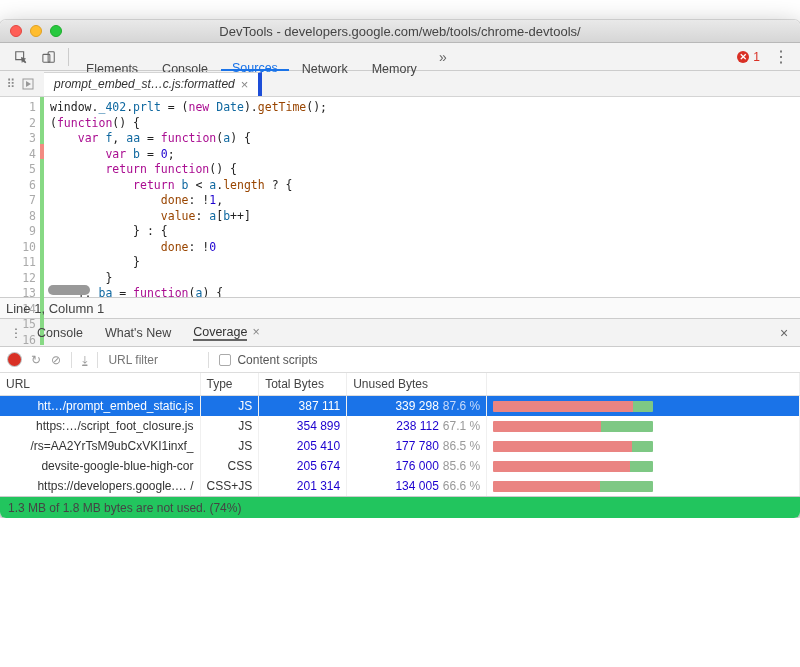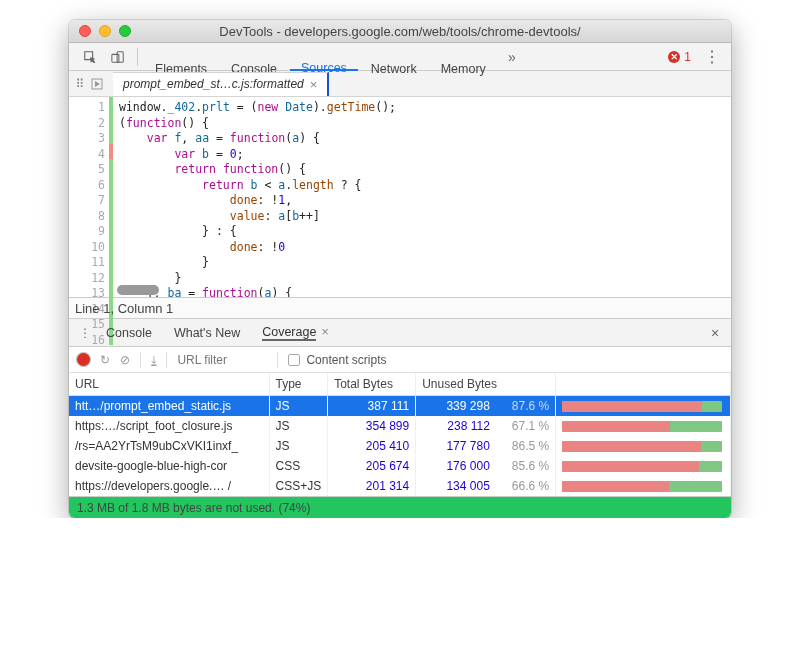--- a/index.html
+++ b/index.html
@@ -6,21 +6,21 @@
   body {
     font-family: -apple-system, BlinkMacSystemFont, "Segoe UI", Helvetica, Arial, sans-serif;
     background: #fff;
     display: flex;
     justify-content: center;
     padding-top: 20px;
     font-size: 12px;
     color: #333;
   }
   .window {
-    width: 662px;
+    width: 800px;
     border-radius: 6px;
     overflow: hidden;
     box-shadow: 0 8px 28px rgba(0,0,0,0.35), 0 0 0 1px rgba(0,0,0,0.12);
     background: #fff;
   }
   
   .titlebar {
     background: linear-gradient(#e9e9e9, #d6d6d6);
     height: 23px;
     display: flex;
@@ -64,21 +64,21 @@
   .subbar {
     display:flex; align-items:center; height:26px;
     background:#f3f3f3; border-bottom:1px solid #d4d4d4;
   }
   .subbar .box {
     width:22px; text-align:center; color:#888;
   }
   .filetab {
     background:#fff; height:24px; padding:0 10px;
     display:flex; align-items:center; gap:6px;
-    border-right:2px solid #1d4ed8; font-size:12px; font-style:italic; color:#333;
+    border-right:4px solid #1d4ed8; font-size:12px; font-style:italic; color:#333;
     border-top:1px solid #d4d4d4;
   }
   .filetab .close { font-style:normal; color:#888; font-size:13px; }
   
   .codewrap { display:flex; height:200px; background:#fff; font-family:Menlo,Consolas,monospace; font-size:11.5px; }
   .gutter { width:40px; text-align:right; color:#aaa; padding:3px 4px 3px 0; line-height:15.5px; user-select:none; background:#fff; }
   .covstrip { width:4px; }
   .covcell { height:15.5px; }
   .green { background:#87d984; }
   .red { background:#f28b82; }
@@ -125,26 +125,26 @@
   
   table.cov {
     width:100%; border-collapse:collapse; font-size:12px;
   }
   table.cov th {
     text-align:left; font-weight:normal; color:#444; background:#fff;
     border-bottom:1px solid #ddd; border-right:1px solid #eee;
     padding:4px 6px; height:22px;
   }
   table.cov td {
-    padding:3px 6px; border-right:1px solid #f0f0f0; height:20px; white-space:nowrap;
+    padding:3px 6px; border-right:1px solid #f0f0f0; height:20px; white-space:nowrap;text-align:right;
   }
   table.cov tr.sel td { background:#1a73e8; color:#fff; }
   table.cov tr.sel .pct { color:#c7dbfb; }
   table.cov td.num { text-align:right; font-variant-numeric: tabular-nums; }
-  .pct { color:#999; margin-left:22px; }
+  .pct { color:#999; margin-left:4px; }
   .bar {
     display:flex; width:160px; height:11px; border-radius:1px; overflow:hidden;
   }
   .bar .u { background:#ea8482; }
   .bar .g { background:#7ec884; }
   .status2 {
     border-top:1px solid #ccc; height:22px; line-height:22px; padding:0 8px; font-size:12px; color:#444;
     background:#22c55e;
   }
   svg { display:block; }

